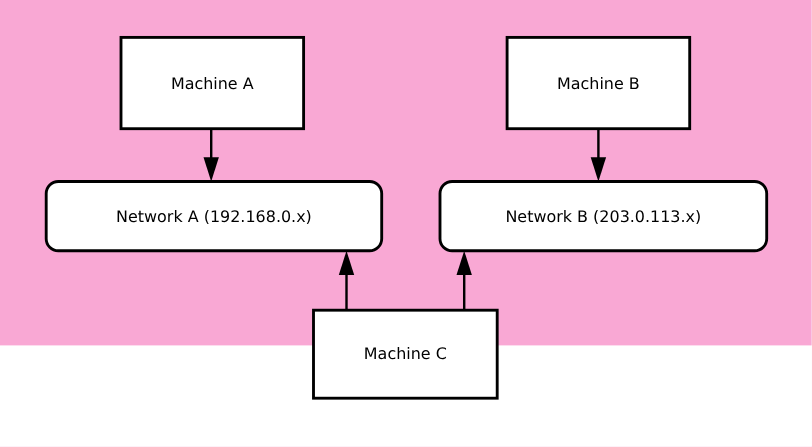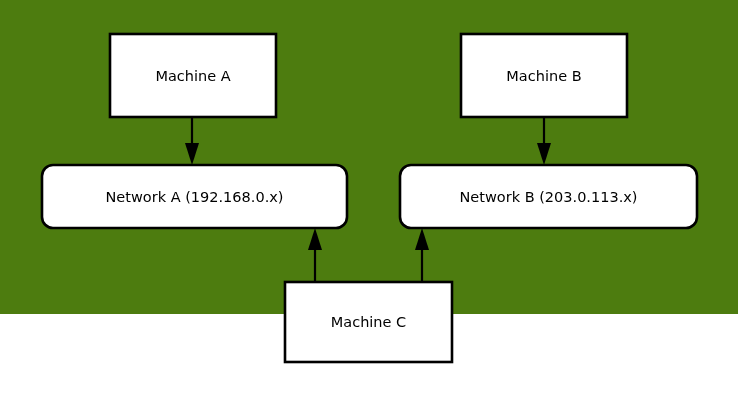--- a/index.html
+++ b/index.html
@@ -10,21 +10,21 @@
   body {
     width: 738px;
     height: 406px;
     overflow: hidden;
     font-family: "DejaVu Sans", "Liberation Sans", sans-serif;
   }
   #diagram-root {
     position: relative;
     width: 738px;
     height: 314px;
-    background: #4d7c0f;
+    background: #f9a8d4;
   }
   #diagram-svg {
     position: absolute;
     top: 0;
     left: 0;
     width: 738px;
     height: 406px;
     display: block;
   }
   .node-label {

